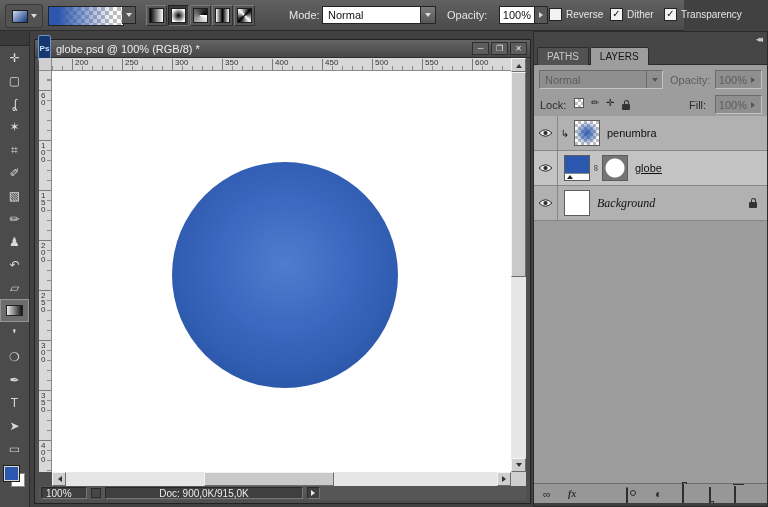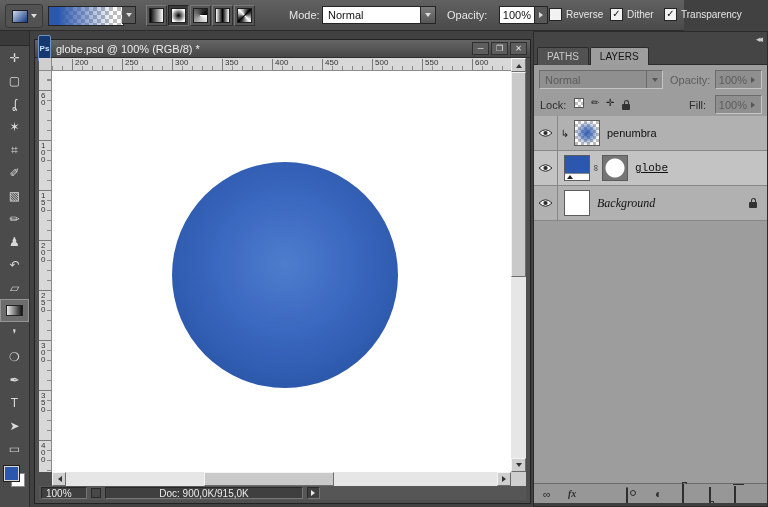--- a/index.html
+++ b/index.html
@@ -146,21 +146,21 @@
   .thumb .blob{position:absolute;inset:0;
     background:radial-gradient(circle at 50% 50%,rgba(43,87,174,0.95) 0%,rgba(43,87,174,0.55) 38%,rgba(43,87,174,0) 70%);}
   .thumb-globe{background:#2b57ae;}
   .stop-strip{position:absolute;left:0;right:0;bottom:0;height:6px;background:#fff;border-top:1px solid #888;}
   .stop-tri{position:absolute;left:2px;bottom:1px;width:0;height:0;border-left:3px solid transparent;
     border-right:3px solid transparent;border-bottom:4px solid #222;}
   .thumb-mask{background:radial-gradient(circle at 50% 50%,#ffffff 0 9px,#757575 10px);}
   .thumb-bg{background:#ffffff;}
   .mask-link{width:12px;text-align:center;font-size:9px;color:#1f1f1f;transform:rotate(90deg);flex:none;}
   .layer-name{margin-left:7px;font-size:11px;color:#111;white-space:nowrap;}
-  .layer-name.active{text-decoration:underline;font-family:Liberation Mono, monospace;}
+  .layer-name.active{text-decoration:underline;}
   .layer-name.italic{font-style:italic;font-family:"Liberation Serif",serif;font-size:12px;}
   .row-lock{margin-left:auto;margin-right:10px;}
   .panel-bottom{position:absolute;left:0;right:0;top:418px;height:20px;background:#979797;border-top:1px solid #6c6c6c;}
   .pb-ico{position:absolute;color:#2e2e2e;}
   .fx-label{font-size:10px;font-style:italic;font-weight:bold;font-family:"Liberation Serif",serif;}
   .mask-ico{width:14px;height:11px;border:1px solid #2e2e2e;border-radius:2px;box-sizing:border-box;position:relative;}
   .mask-ico::after{content:"";position:absolute;left:3px;top:1.5px;width:6px;height:6px;border:1px solid #2e2e2e;
     border-radius:50%;box-sizing:border-box;}
   .folder-ico{width:13px;height:9px;border:1px solid #2e2e2e;box-sizing:border-box;position:relative;margin-top:3px;}
   .folder-ico::before{content:"";position:absolute;left:-1px;top:-3px;width:5px;height:2px;border:1px solid #2e2e2e;

